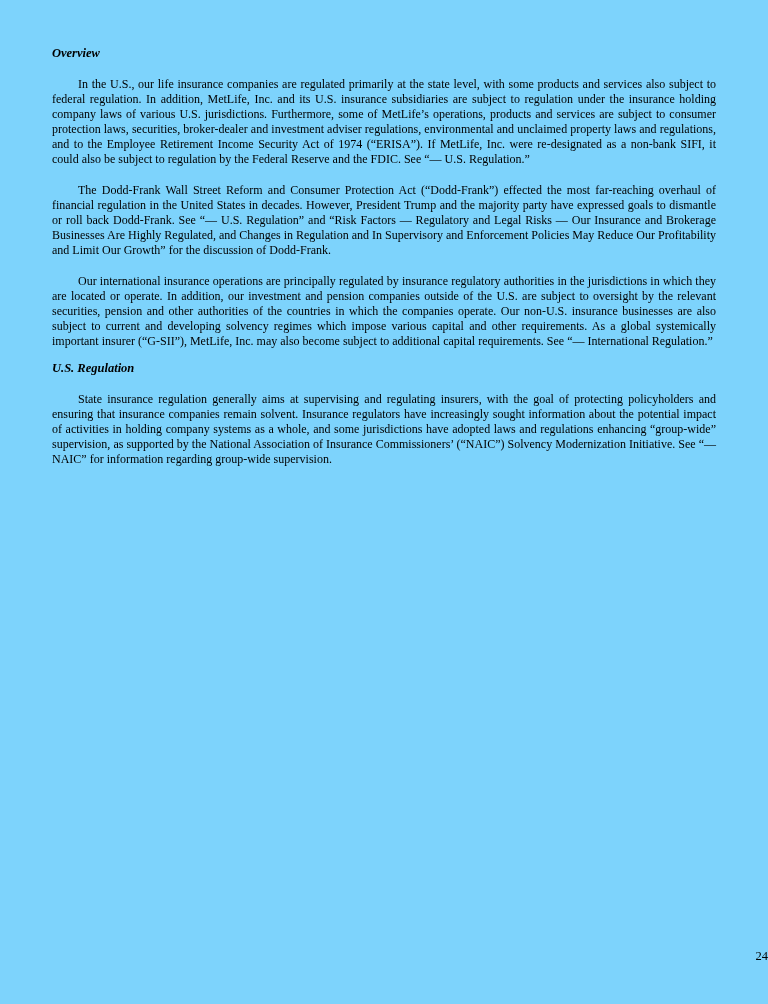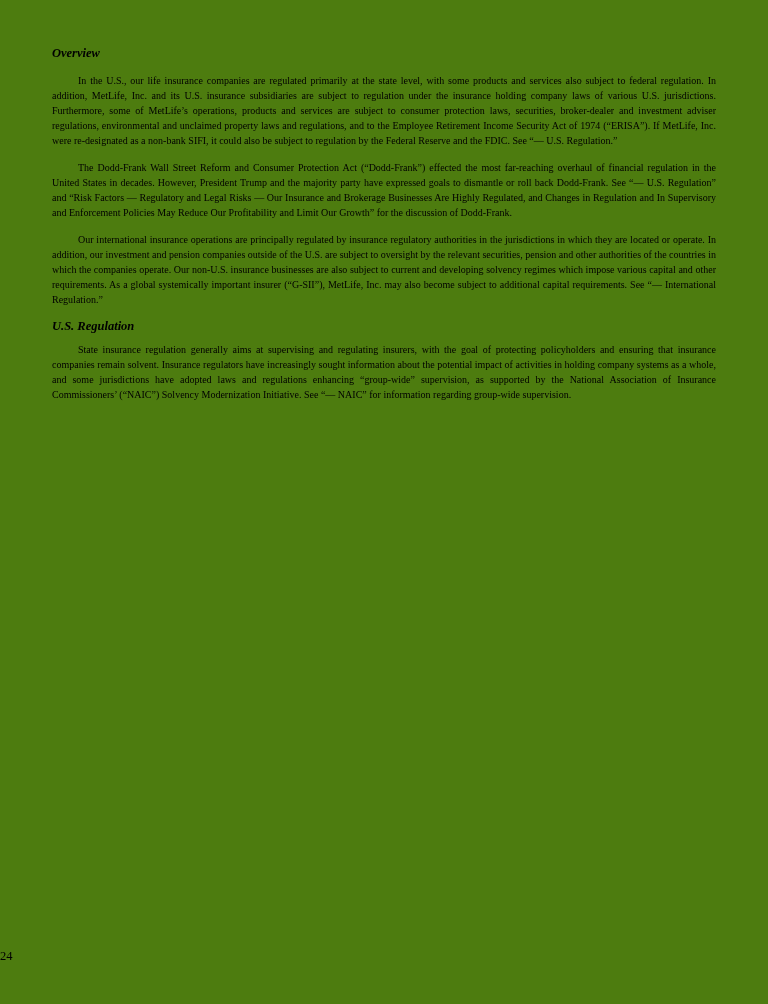--- a/index.html
+++ b/index.html
@@ -1,21 +1,21 @@
 <!DOCTYPE html>
 <html><head>
 <meta charset="utf-8">
 <style>
   html, body { margin: 0; padding: 0; background: #e8e8e8; }
   .page {
     position: relative;
     width: 768px;
     height: 1004px;
     margin: 0 auto;
-    background: #4d7c0f;
+    background: #7dd3fc;
     color: #000000;
     font-family: "Liberation Serif", "DejaVu Serif", serif;
     overflow: hidden;
     box-sizing: border-box;
   }
   .content {
     position: absolute;
     top: 46px;
     left: 52px;
     width: 664px;
@@ -29,32 +29,32 @@
   }
   .heading-sub {
     font-size: 12.5px;
     line-height: 15px;
     font-weight: bold;
     font-style: italic;
     text-decoration: underline;
     margin: 0 0 9px 12px;
   }
   .para {
-    font-size: 10px;
+    font-size: 12px;
     line-height: 15px;
     text-align: justify;
     text-indent: 26px;
-    margin: 8px 0 12px 0;
+    margin: 16px 0 12px 0;
   }
   .page-number {
     position: absolute;
     top: 949px;
     left: 0;
     width: 768px;
-    text-align: left;
+    text-align: right;
     font-size: 12.5px;
     line-height: 15px;
   }
 </style>
 </head>
 <body>
 
 <div class="page">
   <div class="content">
 

